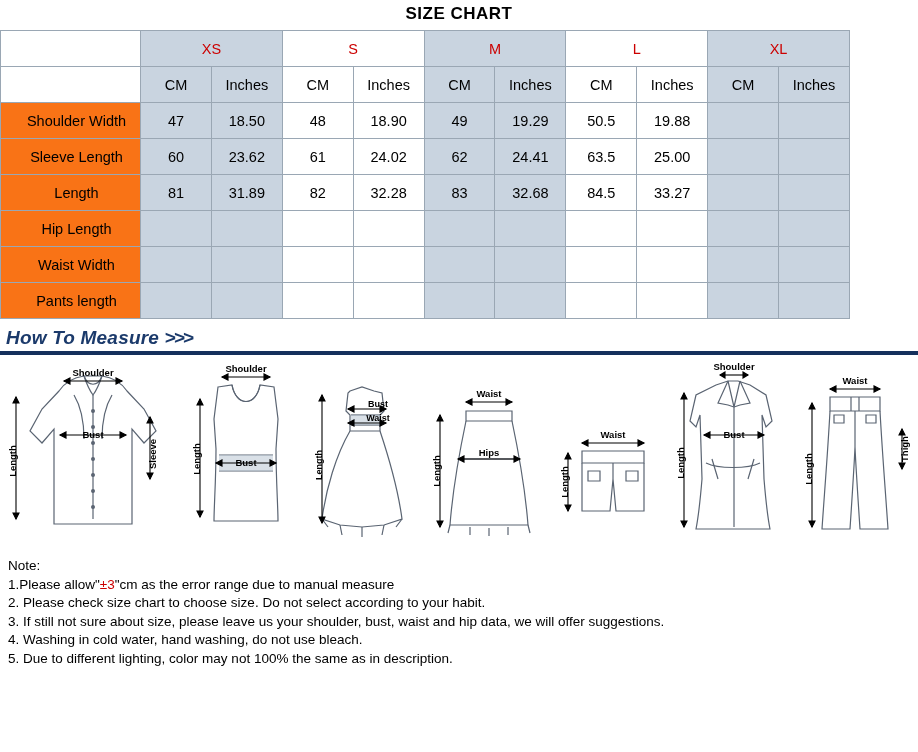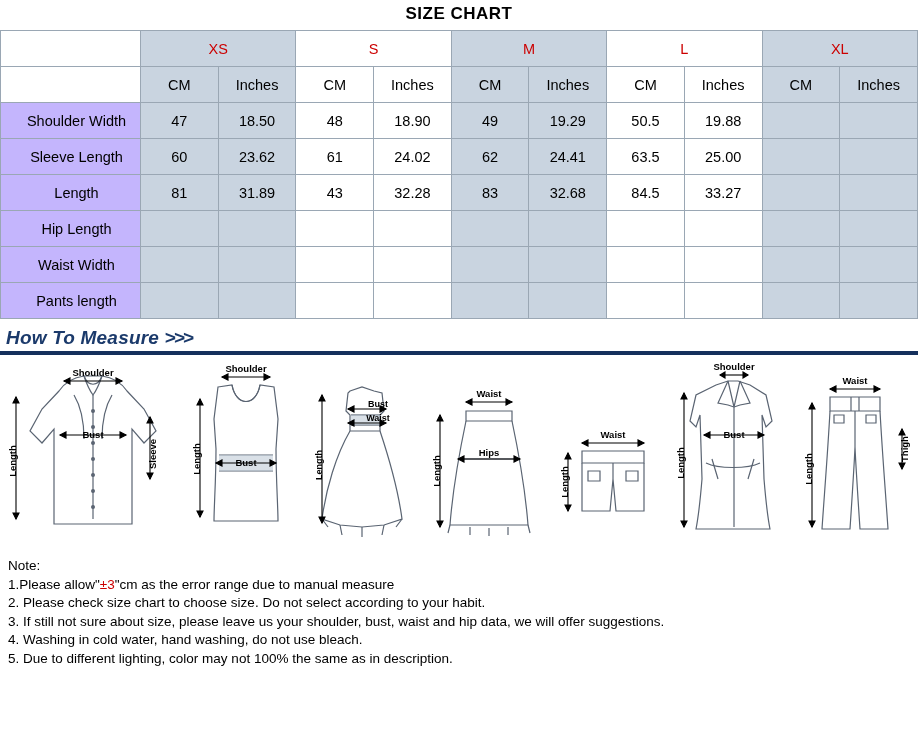--- a/index.html
+++ b/index.html
@@ -15,38 +15,38 @@
 
   .title {
     text-align: center;
     font-size: 17px;
     font-weight: bold;
     letter-spacing: 0.5px;
     padding: 4px 0 6px 0;
   }
 
   table.size {
-    width: 918px;
+    width: 850px;
     border-collapse: collapse;
     table-layout: fixed;
   }
   table.size td, table.size th {
     border: 1px solid #9aa7b4;
     height: 36px;
     text-align: center;
     font-size: 14.5px;
     font-weight: normal;
     padding: 0;
   }
   .col-label { width: 140px; }
   .lbl-cell {
     text-align: left;
     padding-left: 12px !important;
     font-size: 14px;
-    background: #c4b5fd;
+    background: #f97316;
   }
   .shade { background: #c9d4e0; }
   .white { background: #ffffff; }
   .sz {
     font-size: 21px;
     font-weight: bold;
     color: #cc0000;
   }
   .unit { font-size: 14px; font-weight: bold; }
 
@@ -136,21 +136,21 @@
           <td class="shade">24.41</td>
           <td class="white">63.5</td>
           <td class="white">25.00</td>
           <td class="shade"></td>
           <td class="shade"></td>
         </tr>
         <tr>
           <td class="col-label lbl-cell">Length</td>
           <td class="shade">81</td>
           <td class="shade">31.89</td>
-          <td class="white">43</td>
+          <td class="white">82</td>
           <td class="white">32.28</td>
           <td class="shade">83</td>
           <td class="shade">32.68</td>
           <td class="white">84.5</td>
           <td class="white">33.27</td>
           <td class="shade"></td>
           <td class="shade"></td>
         </tr>
         <tr>
           <td class="col-label lbl-cell">Hip Length</td>

